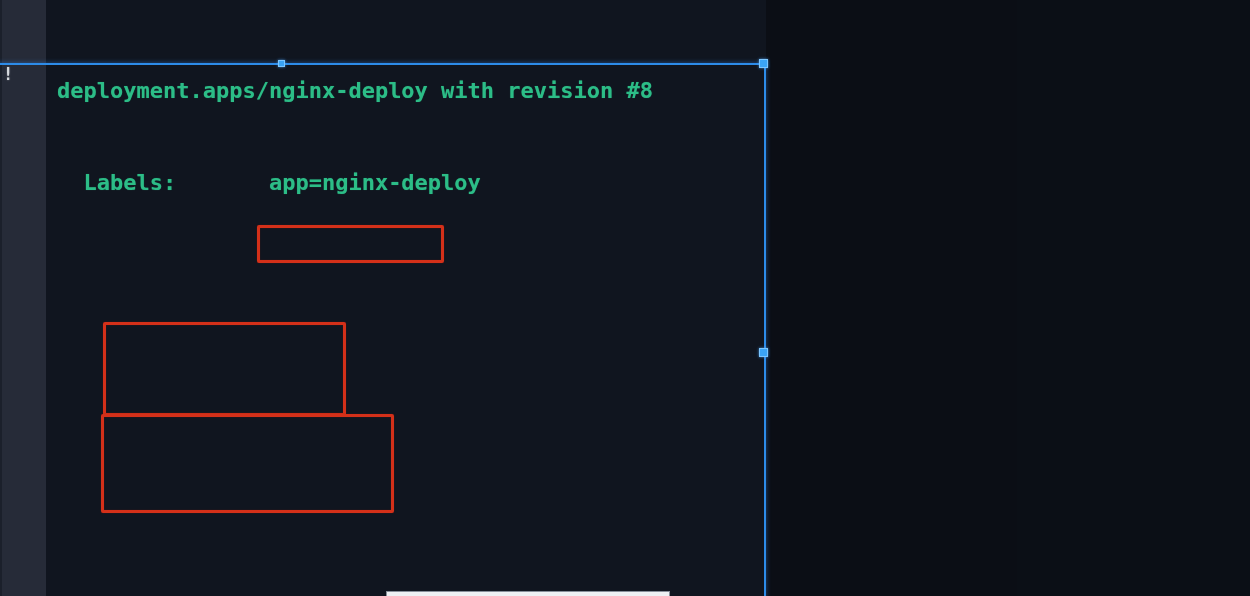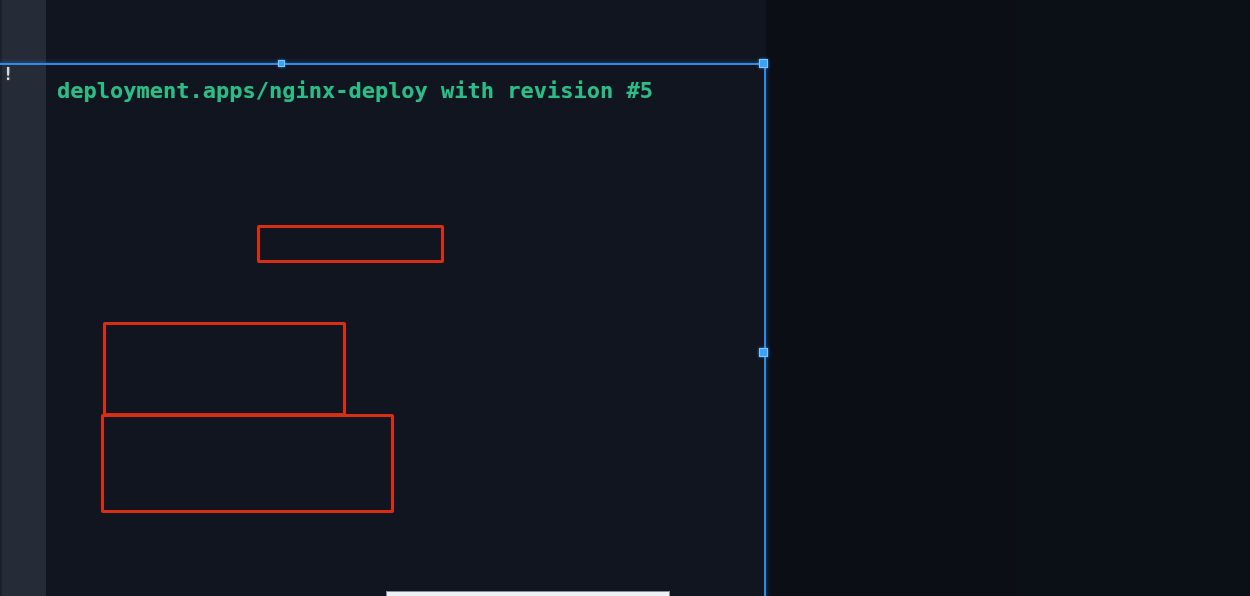--- a/index.html
+++ b/index.html
@@ -98,21 +98,22 @@
 </head>
 <body>
 
 <div class="screen">
 
   <div class="gutter">
     <span class="mark">!</span>
   </div>
 
   <div class="term">
-    <div>deployment.apps/nginx-deploy with revision #5</div>
+    <div>deployment.apps/nginx-deploy with revision #8</div>
+    <div>  Labels:       app=nginx-deploy</div>
     
     
     
     
     
     
     
     
     
     

